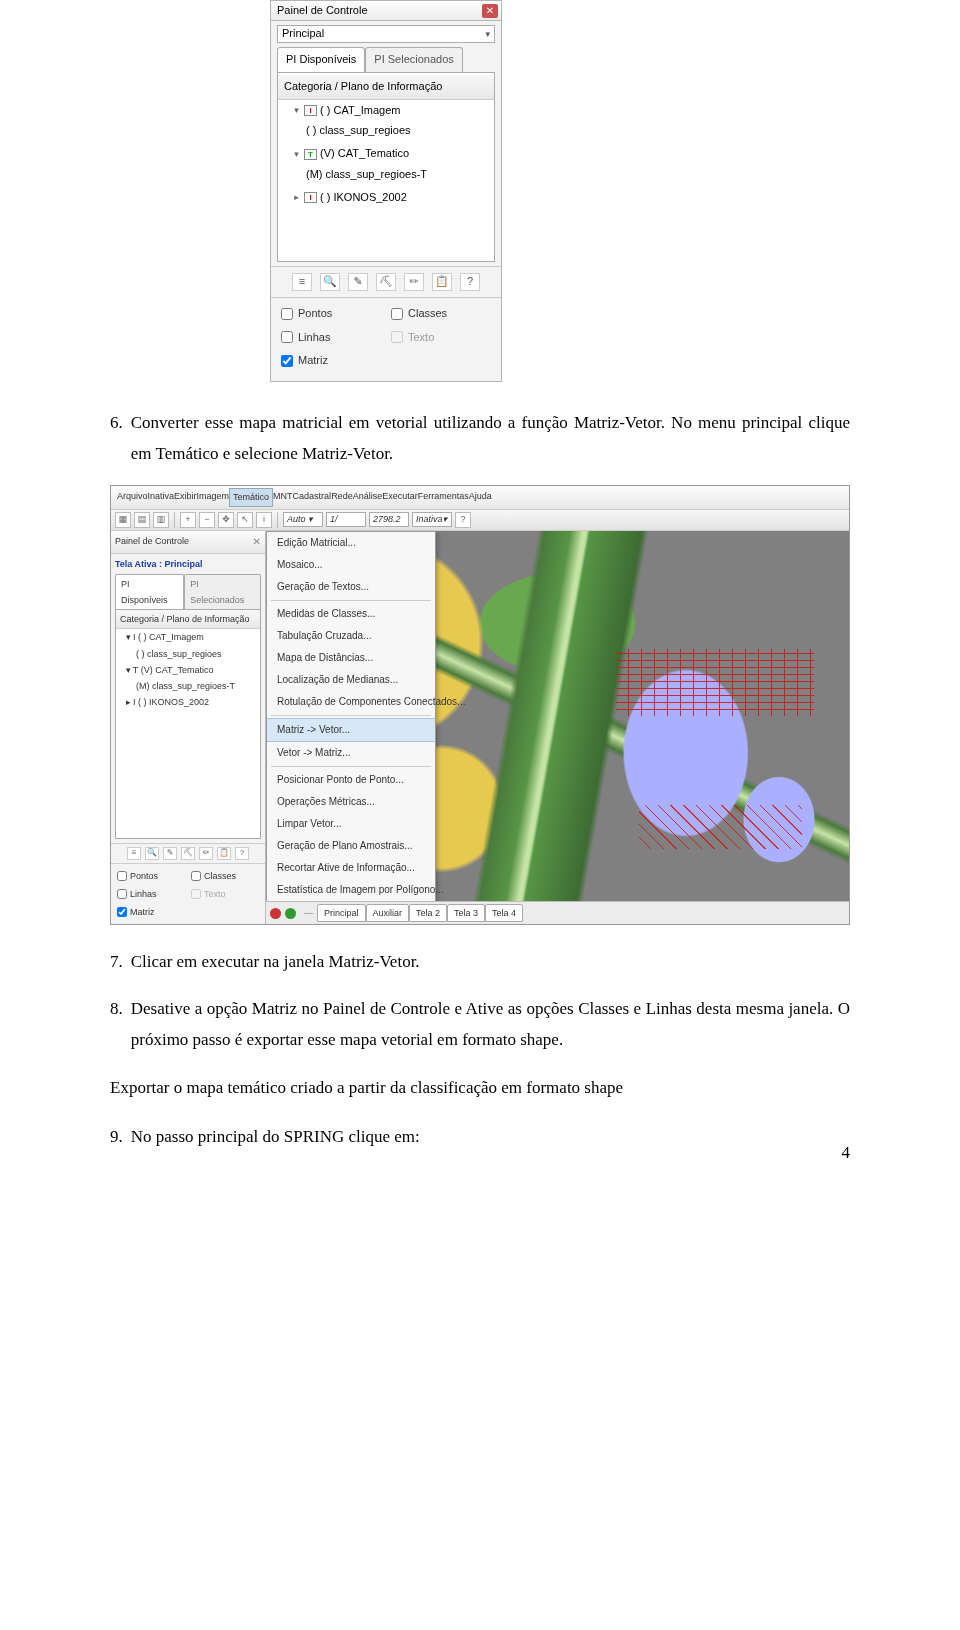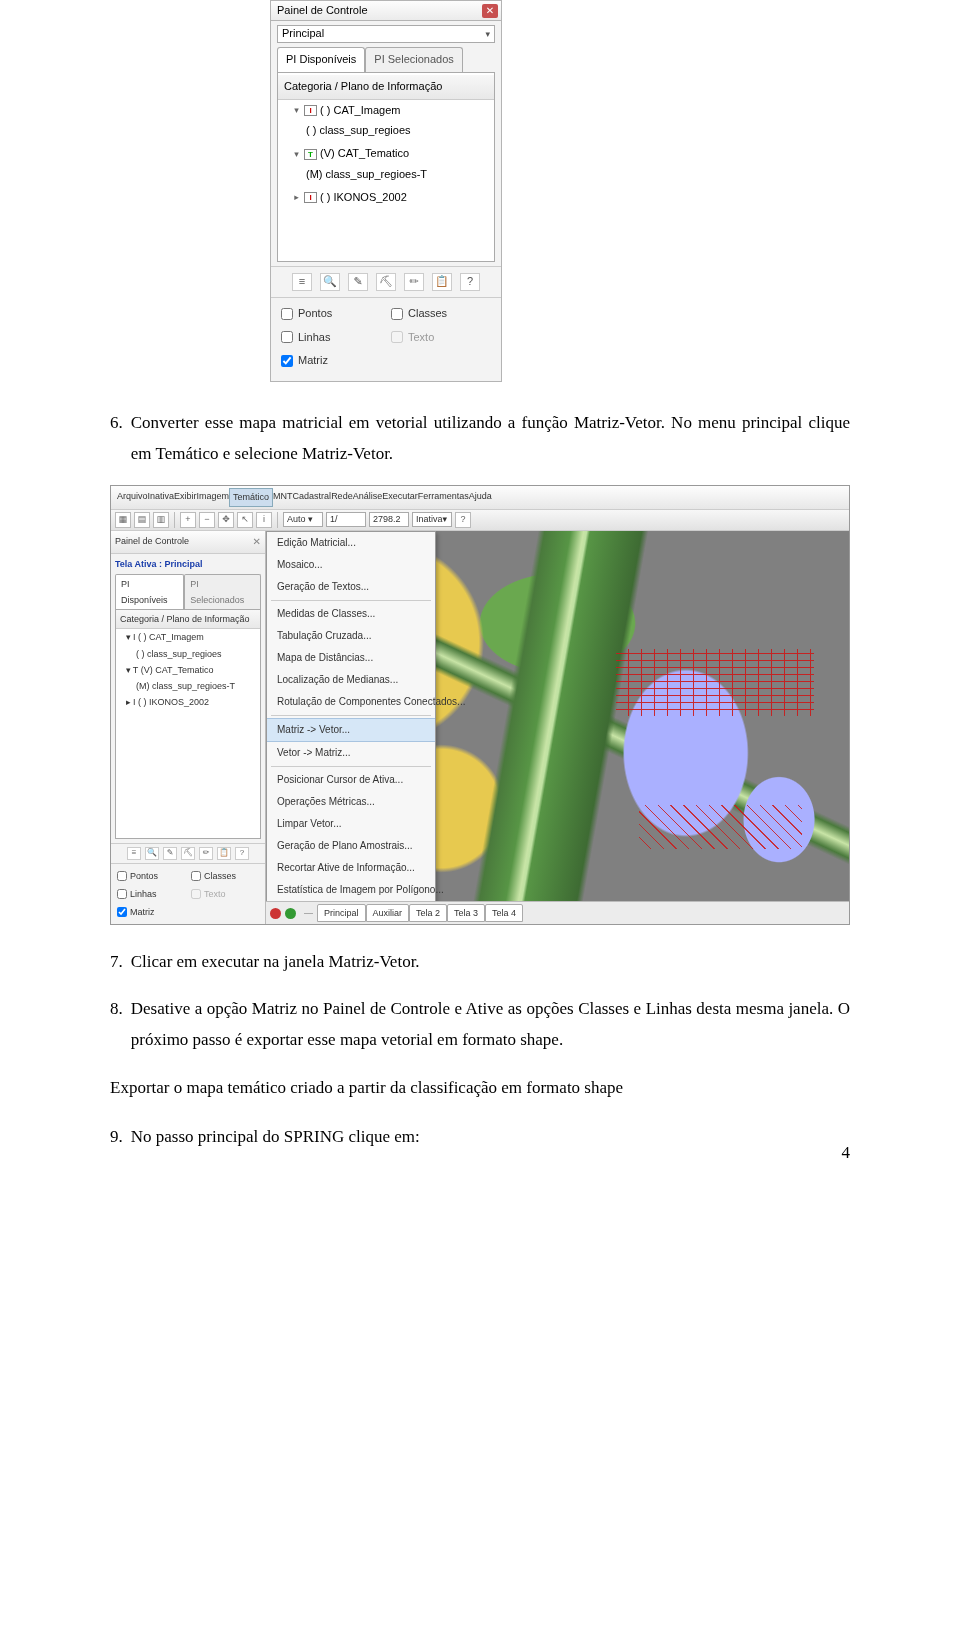--- a/index.html
+++ b/index.html
@@ -129,21 +129,21 @@
   .shot .toolbar {
     display:flex; gap:3px; padding:2px 4px; align-items:center;
     background:linear-gradient(#f7f7f7,#e2e2e2);
     border-bottom:1px solid #ccc;
   }
   .shot .toolbar .tb {
     width:16px;height:16px;border:1px solid #bbb;background:#fff;
     display:flex;align-items:center;justify-content:center;font-size:9px;color:#666;
   }
   .shot .toolbar .sep { width:1px;height:16px;background:#bbb;margin:0 2px; }
-  .shot .toolbar .ro { border:1px solid #aaa;background:#fff;height:15px;padding:0 3px;min-width:40px;display:flex;align-items:center;}
+  .shot .toolbar .ro { border:1px solid #aaa;background:#fff;height:15px;padding:0 3px;min-width:40px;display:flex;align-items:center;font-style:italic;}
   .shot .body { flex:1; display:flex; overflow:hidden; }
   .shot .leftcol {
     width:155px; border-right:1px solid #bbb; background:#f3f3f3;
     display:flex; flex-direction:column;
   }
   .shot .leftcol .pctitle{
     background:linear-gradient(#fdfdfd,#e7e7e7);border-bottom:1px solid #ccc;
     padding:2px 4px; display:flex;justify-content:space-between;align-items:center;
   }
   .shot .leftcol .pctitle .xx{font-size:10px;color:#888;}
@@ -381,21 +381,21 @@
               <div class="sep"></div>
               <div class="mi">Medidas de Classes...</div>
               <div class="mi">Tabulação Cruzada...</div>
               <div class="mi">Mapa de Distâncias...</div>
               <div class="mi">Localização de Medianas...</div>
               <div class="mi">Rotulação de Componentes Conectados...</div>
               <div class="sep"></div>
               <div class="mi sel">Matriz -&gt; Vetor...</div>
               <div class="mi">Vetor -&gt; Matriz...</div>
               <div class="sep"></div>
-              <div class="mi">Posicionar Cursor de Ativa...</div>
+              <div class="mi">Posicionar Ponto de Ponto...</div>
               <div class="mi">Operações Métricas...</div>
               <div class="mi">Limpar Vetor...</div>
               <div class="mi">Geração de Plano Amostrais...</div>
               <div class="mi">Recortar Ative de Informação...</div>
               <div class="mi">Estatística de Imagem por Polígono...</div>
             </div>
         </div>
         <div class="bottomtabs">
           <span class="dot r"></span>
           <span class="dot g"></span>

